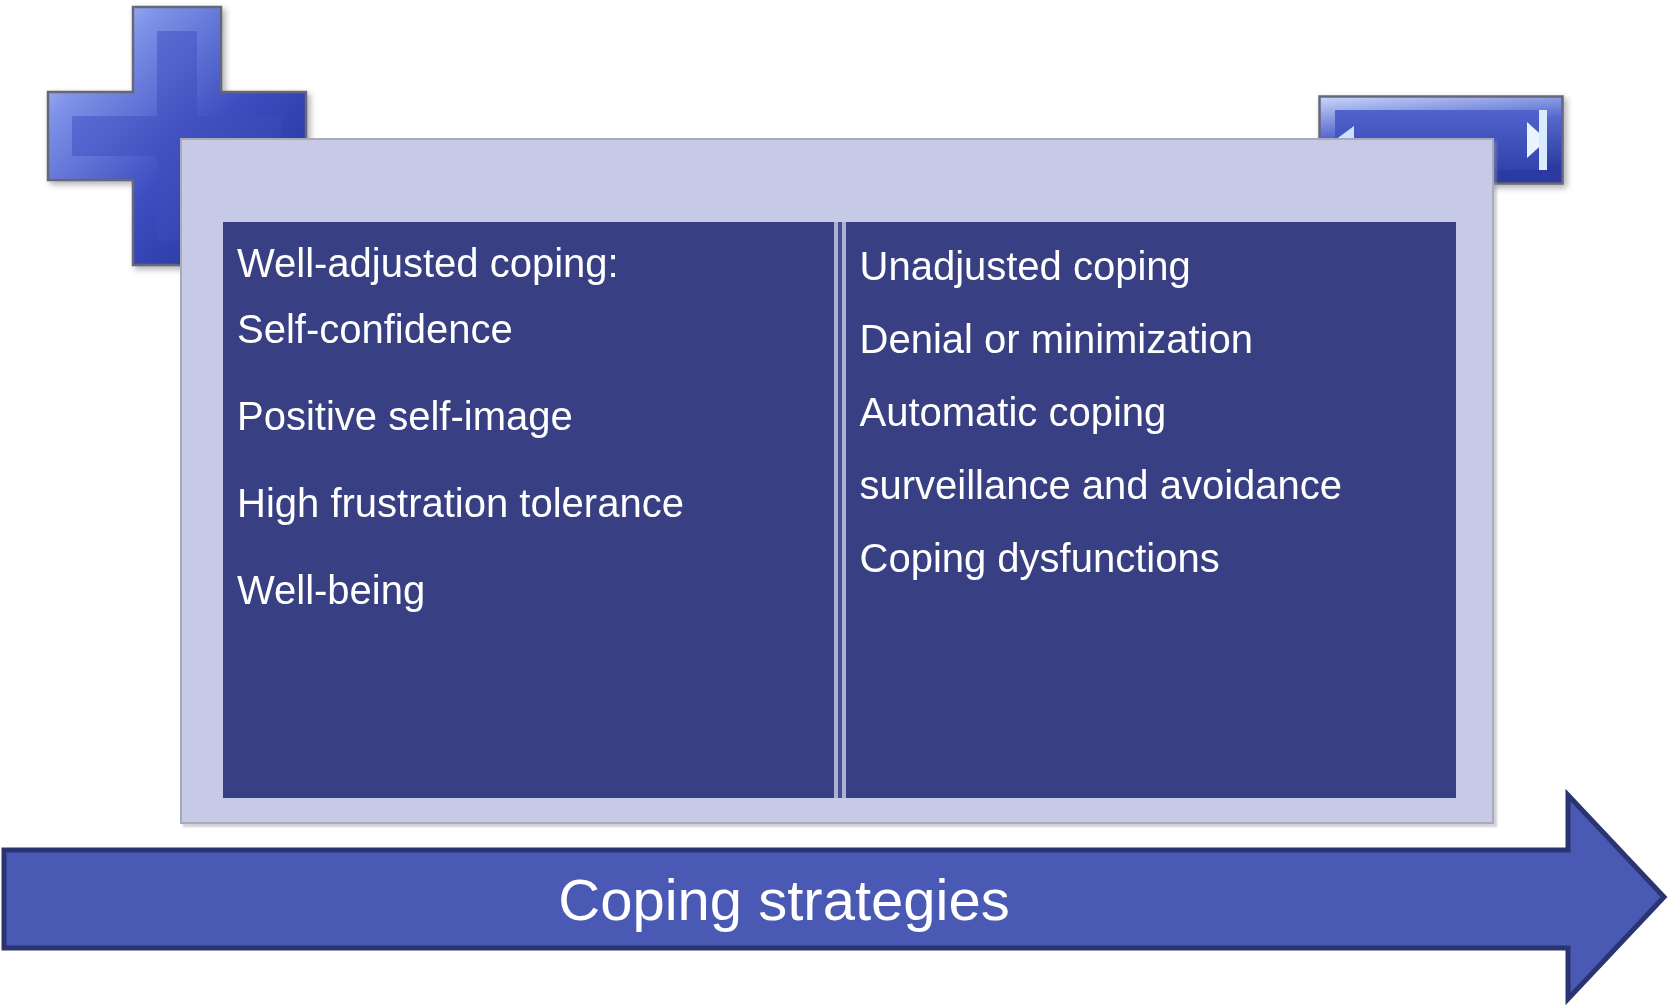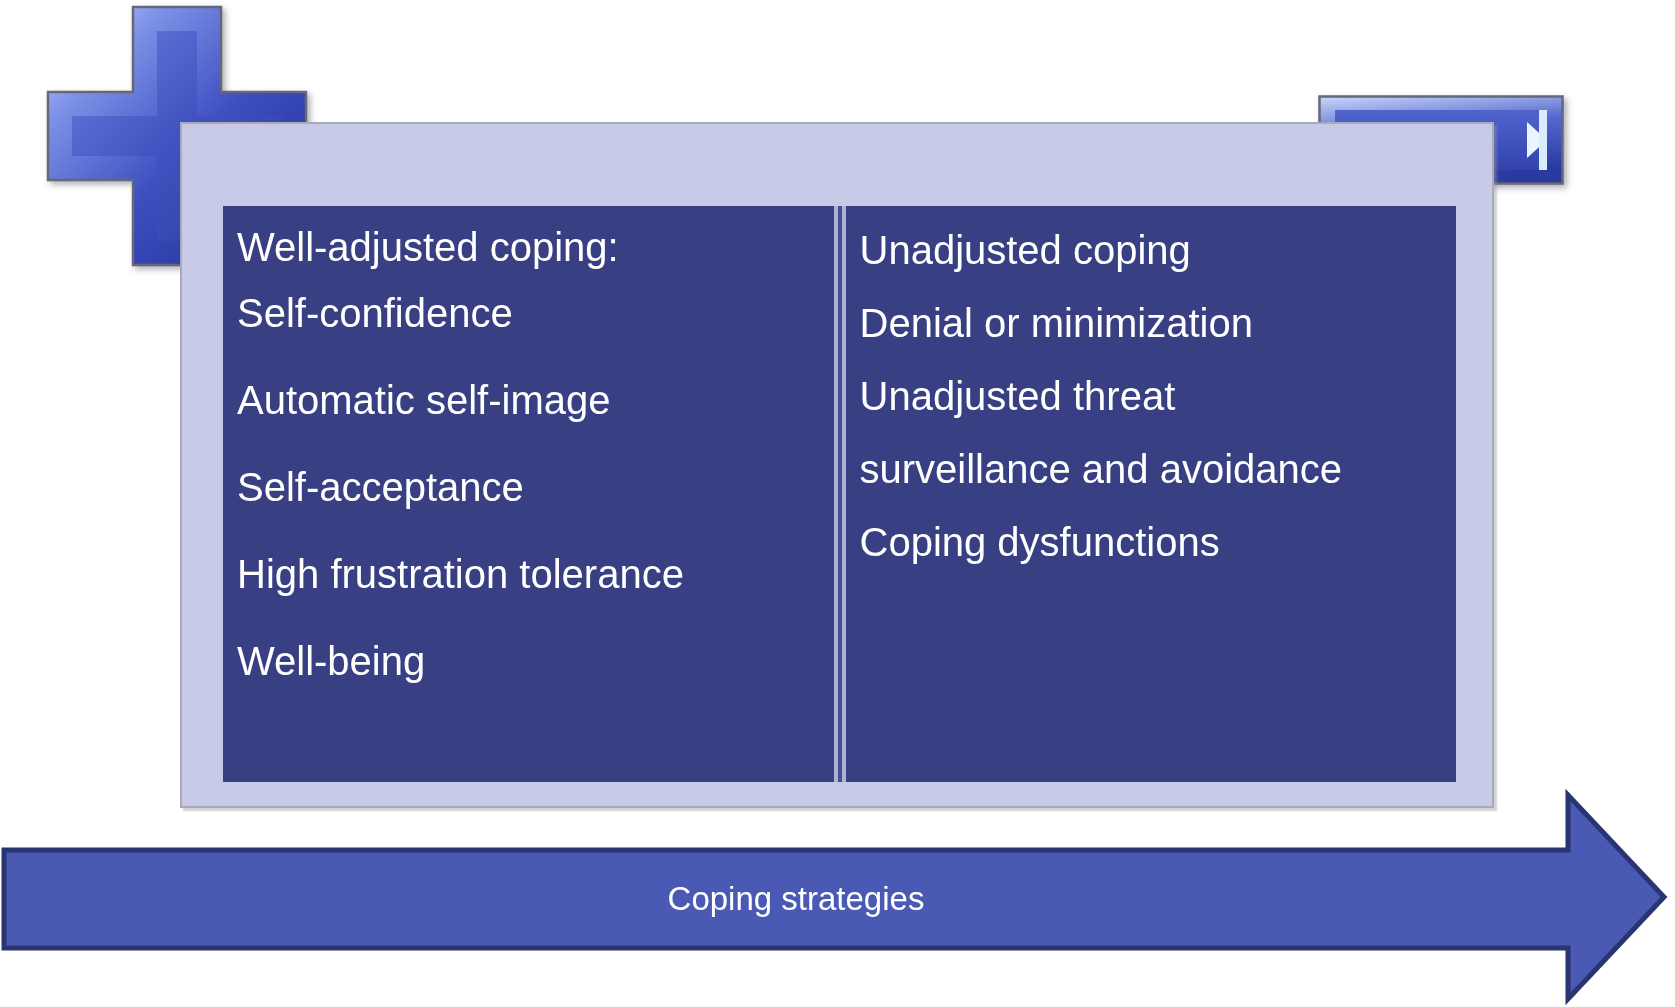--- a/index.html
+++ b/index.html
@@ -22,21 +22,21 @@
   .minus-icon {
     position: absolute;
     left: 1318px; top: 95px;
     width: 246px; height: 90px;
     filter: drop-shadow(3px 3px 3px rgba(50,50,70,.40));
   }
 
   
   .board {
     position: absolute;
-    left: 180px; top: 122px;
+    left: 180px; top: 138px;
     width: 1314px; height: 686px;
     box-sizing: border-box;
     background: #C6CAE6;
     border: 2px solid #A9A9BB;
     box-shadow: 3px 3px 2px rgba(150,150,165,.45);
     display: flex;
     padding: 82px 36px 24px 41px;
   }
   .panel {
     flex: 1 1 0;
@@ -59,27 +59,27 @@
   .panel.right .rline { line-height: 73px; }
 
   
   .arrow-svg {
     position: absolute;
     left: 0; top: 788px;
     width: 1675px; height: 219px;
   }
   .arrow-label {
     position: absolute;
-    left: 12px; top: 850px;
+    left: 0; top: 850px;
     width: 1568px; height: 98px;
     display: flex;
     align-items: center;
     justify-content: center;
     color: #ffffff;
-    font-size: 33px;
+    font-size: 58px;
   }
 </style>
 </head>
 <body>
 
 <div class="stage">
 
   <svg class="plus-icon" viewBox="0 0 264 264" aria-hidden="true">
     <defs>
       <linearGradient id="pgOuter" x1="0" y1="0" x2="1" y2="1">
@@ -117,32 +117,31 @@
     <rect x="221" y="15" width="8" height="60" fill="#D8ECFD"></rect>
   </svg>
 
   <div class="board">
 
     <div class="panel left">
       <div class="para">
         <div class="line">Well-adjusted coping:</div>
         <div class="line">Self-confidence</div>
       </div>
-      <div class="para">Automatic self-image</div>
-      <div class="para">Self-acceptance</div>
+      <div class="para">Positive self-image</div>
       <div class="para">High frustration tolerance</div>
       <div class="para">Well-being</div>
     </div>
 
     <div class="divider"></div>
 
     <div class="panel right">
       <div class="rline">Unadjusted coping</div>
       <div class="rline">Denial or minimization</div>
-      <div class="rline">Unadjusted threat</div>
+      <div class="rline">Automatic coping</div>
       <div class="rline">surveillance and avoidance</div>
       <div class="rline">Coping dysfunctions</div>
     </div>
 
   </div>
 
   <svg class="arrow-svg" viewBox="0 0 1675 219" aria-hidden="true">
     <polygon points="4,62 1568,62 1568,7 1664,109 1568,211 1568,160 4,160" fill="#4A59B3" stroke="#2A3470" stroke-width="5" stroke-linejoin="miter"></polygon>
   </svg>
   <div class="arrow-label">Coping strategies</div>

